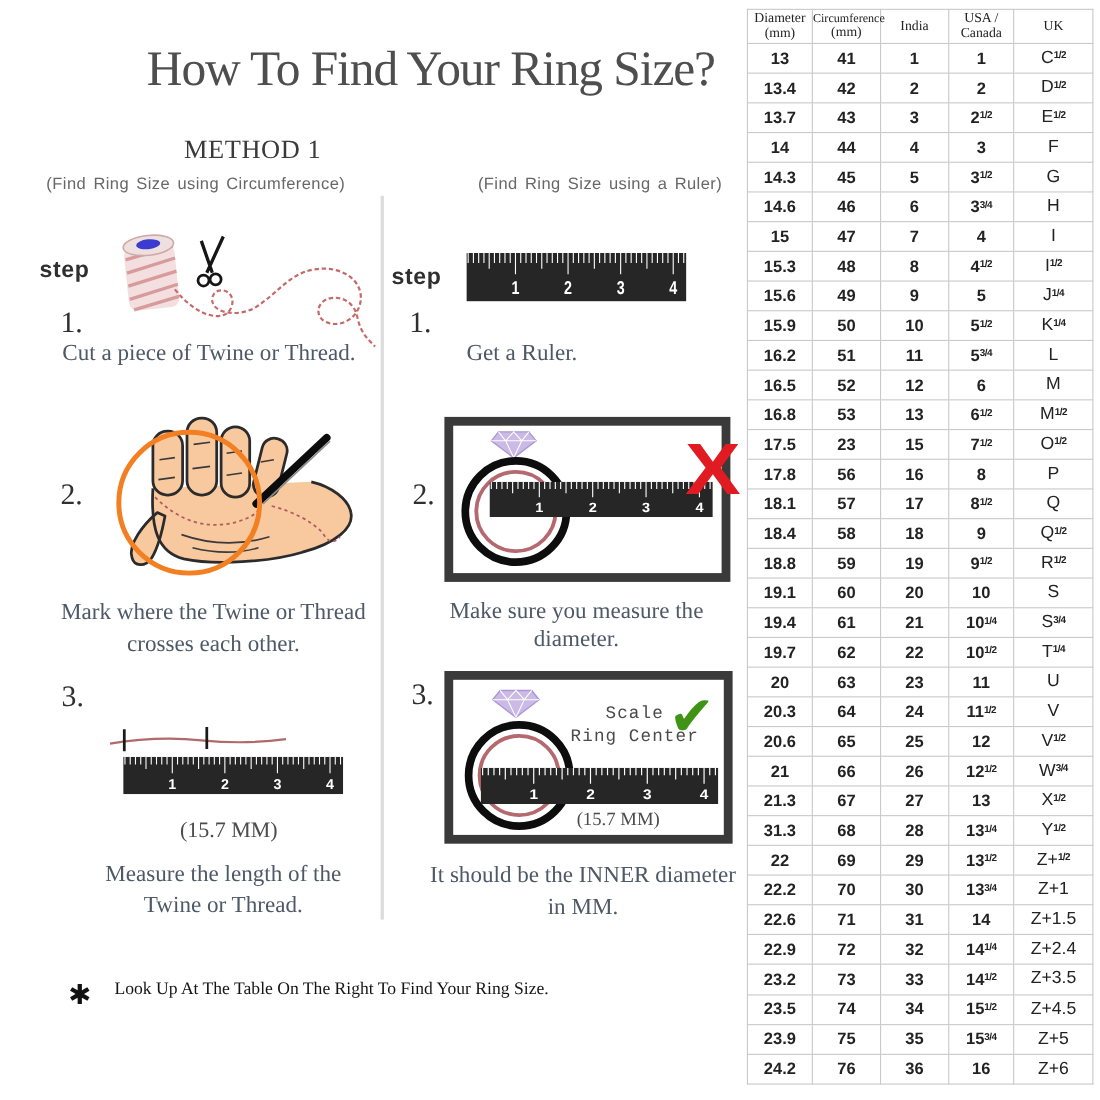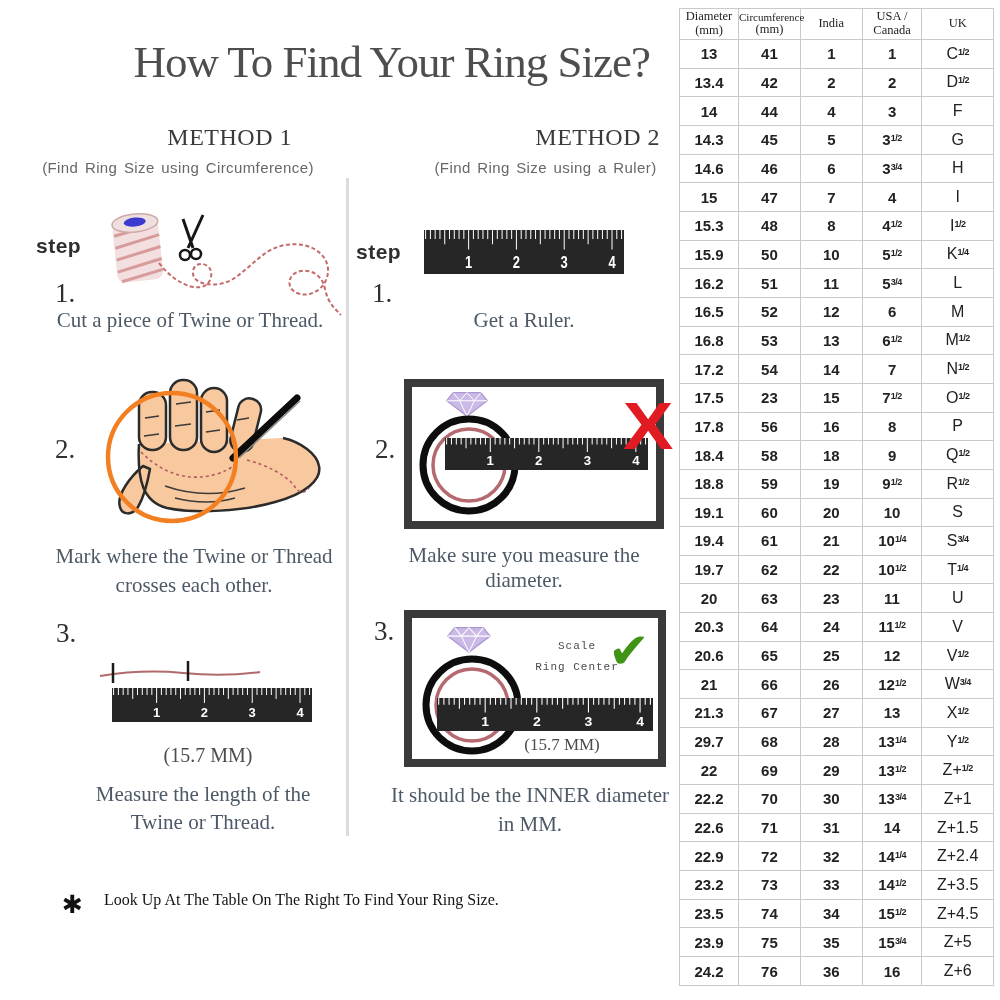--- a/index.html
+++ b/index.html
@@ -19,21 +19,21 @@
   .step-label{font-family:"Liberation Sans",sans-serif;font-weight:700;font-size:21px;color:#2f2f2f;
               letter-spacing:.5px;}
   .step-num{font-size:27px;color:#2f2f2f;}
   .instr{font-size:21px;color:#4d5966;text-align:center;}
   .meas{font-size:20px;color:#4c4c4c;text-align:center;}
   
   .frame{border:8px solid #3a3a3a;background:#fff;overflow:visible;}
   .x-mark{font-family:"Liberation Sans",sans-serif;font-weight:700;font-size:66px;color:#e11b22;
           transform:scaleX(1.15);line-height:1;}
   .check-mark{font-family:"DejaVu Sans",sans-serif;font-weight:700;font-size:50px;color:#3f9416;line-height:1;}
-  .scale-label{font-family:"Liberation Mono",monospace;font-size:11px;color:#4a4a4a;letter-spacing:1px;
+  .scale-label{font-family:"Liberation Mono",monospace;font-size:16px;color:#4a4a4a;letter-spacing:1px;
                text-align:center;white-space:nowrap;}
   .meas-small{font-size:17px;color:#4c4c4c;text-align:center;}
   
   .foot-ast{font-family:"DejaVu Sans",sans-serif;font-size:25px;color:#111;}
   .foot-text{font-size:16px;color:#141414;letter-spacing:0px;}
   
   #size-table-wrap{left:679px;top:8px;width:315px;height:978px;}
   table.size{border-collapse:collapse;width:100%;height:100%;table-layout:fixed;padding-left:40px;}
   table.size th,table.size td{border:1px solid #c9c9c9;text-align:center;vertical-align:middle;padding:0;}
   table.size th{font-family:"Liberation Serif",serif;font-weight:400;font-size:12.5px;color:#222;
@@ -45,21 +45,20 @@
 </style>
 </head>
 <body>
 
 <div id="canvas">
 
   <div class="abs page-title">How To Find Your Ring Size?</div>
 
   <div class="abs method-heading m1-heading">METHOD 1</div>
   <div class="abs method-sub m1-sub">(Find Ring Size using Circumference)</div>
-  <div class="abs method-heading m2-heading">METHOD 2</div>
   <div class="abs method-sub m2-sub">(Find Ring Size using a Ruler)</div>
 
   <div class="abs divider"></div>
 
   <div class="abs step-label" style="left:36px;top:234px;">step</div>
 
   <svg class="abs" style="left:95px;top:203px;" width="252" height="118" viewBox="0 0 252 118">
     <g transform="rotate(-6 42 50)">
       <rect x="20" y="20" width="46" height="58" rx="8" fill="#f3dfdf"></rect>
       <path d="M21,31 L65,23 M21,43 L66,34 M21,55 L66,46 M21,67 L66,58 M24,77 L66,69" stroke="#d89b9b" stroke-width="3" fill="none"></path>
@@ -212,21 +211,21 @@
       <line x1="173.68" x2="173.68" y1="0" y2="7" stroke="#ffffff" stroke-width="1"></line>
       <line x1="178.46" x2="178.46" y1="0" y2="7" stroke="#ffffff" stroke-width="1"></line>
       <line x1="183.24" x2="183.24" y1="0" y2="7" stroke="#ffffff" stroke-width="1"></line>
       <line x1="188.02" x2="188.02" y1="0" y2="15" stroke="#ffffff" stroke-width="1"></line>
       <text x="188.02" y="29" fill="#ffffff" font-family="&quot;Liberation Sans&quot;,sans-serif" font-size="13" font-weight="700" text-anchor="middle">4</text>
       <line x1="192.8" x2="192.8" y1="0" y2="7" stroke="#ffffff" stroke-width="1"></line>
       <line x1="197.58" x2="197.58" y1="0" y2="7" stroke="#ffffff" stroke-width="1"></line>
     </svg>
 
   <div class="abs step-num" style="left:372px;top:278px;">1.</div>
-  <div class="abs instr" style="left:424px;top:308px;width:200px;text-align:center;">Get a Ruler.</div>
+  <div class="abs instr" style="left:424px;top:308px;width:200px;text-align:left;">Get a Ruler.</div>
 
   <div class="abs step-num" style="left:375px;top:434px;">2.</div>
 
   <div class="abs frame" style="left:404px;top:379px;width:244px;height:134px;">
     <svg class="abs" style="left:33px;top:4px;" width="44" height="26" viewBox="0 0 52 32">
       <polygon points="9,2 43,2 51,12 26,31 1,12" fill="#cbbae6" stroke="#ab97d4" stroke-width="1.5"></polygon>
       <path d="M1,12 L51,12 M9,2 L17,12 L26,31 M43,2 L35,12 L26,31 M17,12 L26,2 L35,12" stroke="#ffffff" stroke-width="1.2" fill="none"></path>
     </svg>
     <svg class="abs" style="left:0;top:0;" width="244" height="134">
       <circle cx="57" cy="78" r="46" stroke="#0d0d0d" stroke-width="7" fill="none"></circle>
@@ -396,20 +395,27 @@
             <td class="uk-col">C<span class="sup-frac">1/2</span></td>
           </tr>
           <tr>
             <td>13.4</td>
             <td>42</td>
             <td>2</td>
             <td>2</td>
             <td class="uk-col">D<span class="sup-frac">1/2</span></td>
           </tr>
           <tr>
+            <td>13.7</td>
+            <td>43</td>
+            <td>3</td>
+            <td>2<span class="sup-frac">1/2</span></td>
+            <td class="uk-col">E<span class="sup-frac">1/2</span></td>
+          </tr>
+          <tr>
             <td>14</td>
             <td>44</td>
             <td>4</td>
             <td>3</td>
             <td class="uk-col">F</td>
           </tr>
           <tr>
             <td>14.3</td>
             <td>45</td>
             <td>5</td>
@@ -431,20 +437,27 @@
             <td class="uk-col">I</td>
           </tr>
           <tr>
             <td>15.3</td>
             <td>48</td>
             <td>8</td>
             <td>4<span class="sup-frac">1/2</span></td>
             <td class="uk-col">I<span class="sup-frac">1/2</span></td>
           </tr>
           <tr>
+            <td>15.6</td>
+            <td>49</td>
+            <td>9</td>
+            <td>5</td>
+            <td class="uk-col">J<span class="sup-frac">1/4</span></td>
+          </tr>
+          <tr>
             <td>15.9</td>
             <td>50</td>
             <td>10</td>
             <td>5<span class="sup-frac">1/2</span></td>
             <td class="uk-col">K<span class="sup-frac">1/4</span></td>
           </tr>
           <tr>
             <td>16.2</td>
             <td>51</td>
             <td>11</td>
@@ -459,41 +472,41 @@
             <td class="uk-col">M</td>
           </tr>
           <tr>
             <td>16.8</td>
             <td>53</td>
             <td>13</td>
             <td>6<span class="sup-frac">1/2</span></td>
             <td class="uk-col">M<span class="sup-frac">1/2</span></td>
           </tr>
           <tr>
-            <td>17.2</td>
-            <td>54</td>
-            <td>14</td>
-            <td>7</td>
-            <td class="uk-col">N<span class="sup-frac">1/2</span></td>
-          </tr>
-          <tr>
             <td>17.5</td>
             <td>23</td>
             <td>15</td>
             <td>7<span class="sup-frac">1/2</span></td>
             <td class="uk-col">O<span class="sup-frac">1/2</span></td>
           </tr>
           <tr>
             <td>17.8</td>
             <td>56</td>
             <td>16</td>
             <td>8</td>
             <td class="uk-col">P</td>
           </tr>
           <tr>
+            <td>18.1</td>
+            <td>57</td>
+            <td>17</td>
+            <td>8<span class="sup-frac">1/2</span></td>
+            <td class="uk-col">Q</td>
+          </tr>
+          <tr>
             <td>18.4</td>
             <td>58</td>
             <td>18</td>
             <td>9</td>
             <td class="uk-col">Q<span class="sup-frac">1/2</span></td>
           </tr>
           <tr>
             <td>18.8</td>
             <td>59</td>
             <td>19</td>
@@ -550,21 +563,21 @@
             <td class="uk-col">W<span class="sup-frac">3/4</span></td>
           </tr>
           <tr>
             <td>21.3</td>
             <td>67</td>
             <td>27</td>
             <td>13</td>
             <td class="uk-col">X<span class="sup-frac">1/2</span></td>
           </tr>
           <tr>
-            <td>29.7</td>
+            <td>31.3</td>
             <td>68</td>
             <td>28</td>
             <td>13<span class="sup-frac">1/4</span></td>
             <td class="uk-col">Y<span class="sup-frac">1/2</span></td>
           </tr>
           <tr>
             <td>22</td>
             <td>69</td>
             <td>29</td>
             <td>13<span class="sup-frac">1/2</span></td>

